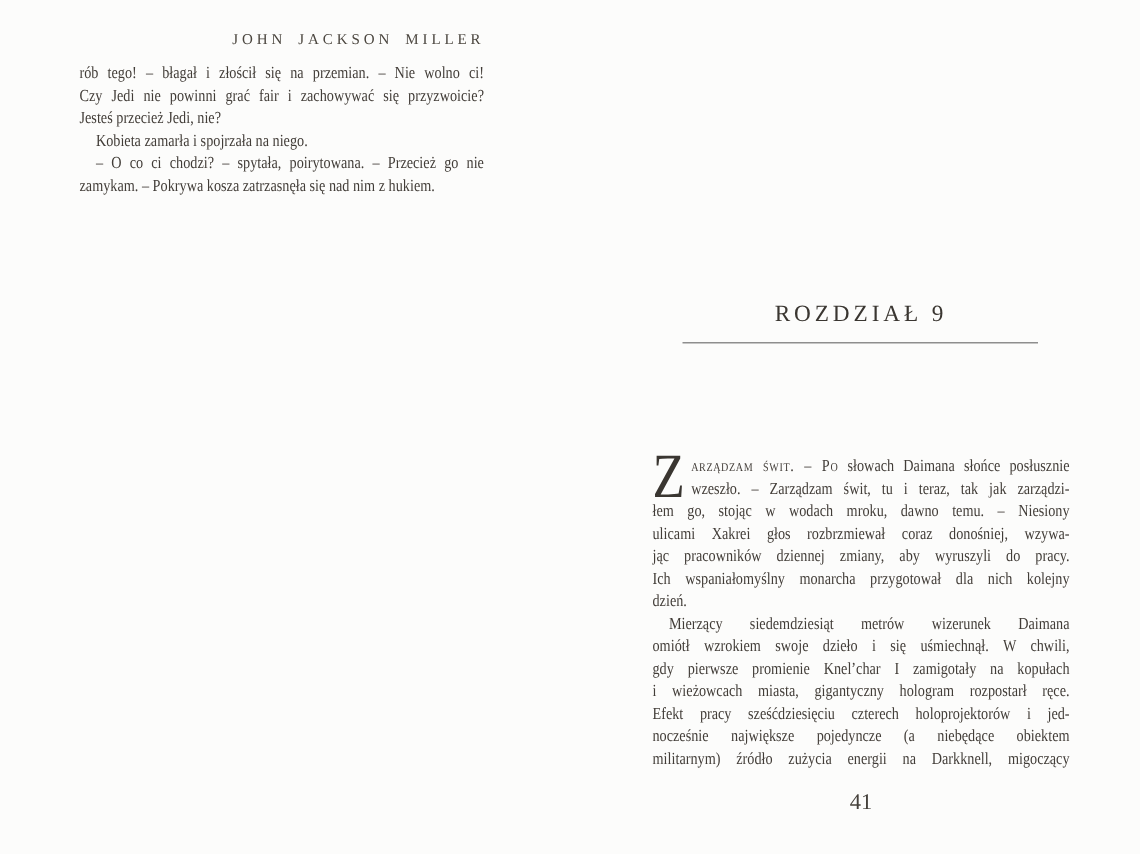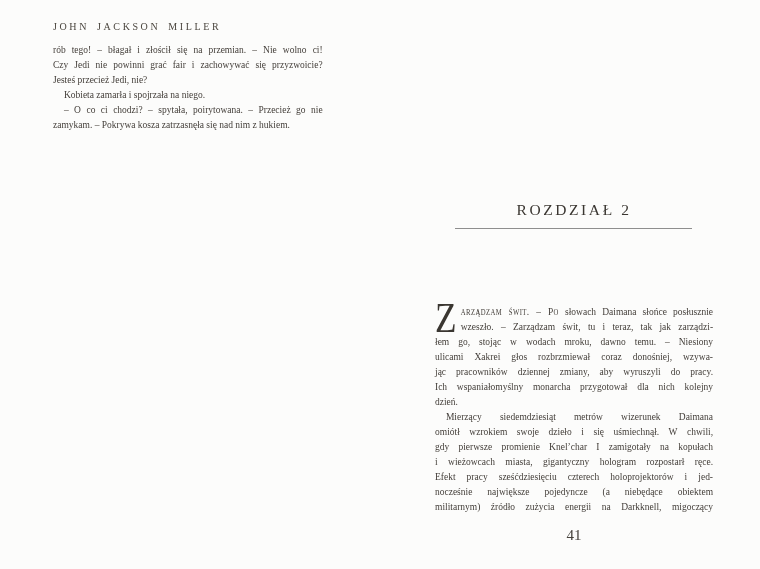--- a/index.html
+++ b/index.html
@@ -8,21 +8,21 @@
     background: #fcfcfb;
     font-family: "Liberation Serif", serif;
     color: #423d38;
     overflow: hidden;
   }
   .spread { position: relative; width: 760px; height: 569px; }
 
   
   .running-header {
     position: absolute; left: 53px; top: 21px; width: 270px;
-    text-align: left;
+    text-align: right;
     font-size: 10px; letter-spacing: 2.6px; word-spacing: 3px;
     color: #4b463f;
   }
   .left-body {
     position: absolute; left: 53px; top: 42px; width: 321px;
     transform: scaleX(0.84); transform-origin: 0 0;
     font-size: 11.3px; line-height: 15px;
   }
 
   
@@ -86,21 +86,21 @@
         <div class="line end ind">Kobieta zamarła i spojrzała na niego.</div>
       </div>
       <div class="para">
         <div class="line ind">– O co ci chodzi? – spytała, poirytowana. – Przecież go nie</div>
         <div class="line end">zamykam. – Pokrywa kosza zatrzasnęła się nad nim z hukiem.</div>
       </div>
     </div>
   </div>
 
   <div>
-    <div class="chapter-heading">ROZDZIAŁ 2</div>
+    <div class="chapter-heading">ROZDZIAŁ 9</div>
 
     <div class="heading-rule"></div>
 
     <div class="right-body">
       <div class="para">
         <span class="dropcap">Z</span>
         <div class="line"><span class="sc">arządzam świt. – Po</span><span> słowach Daimana słońce posłusznie</span></div>
         <div class="line">wzeszło. – Zarządzam świt, tu i teraz, tak jak zarządzi-</div>
         <div class="line">łem go, stojąc w wodach mroku, dawno temu. – Niesiony</div>
         <div class="line">ulicami Xakrei głos rozbrzmiewał coraz donośniej, wzywa-</div>

